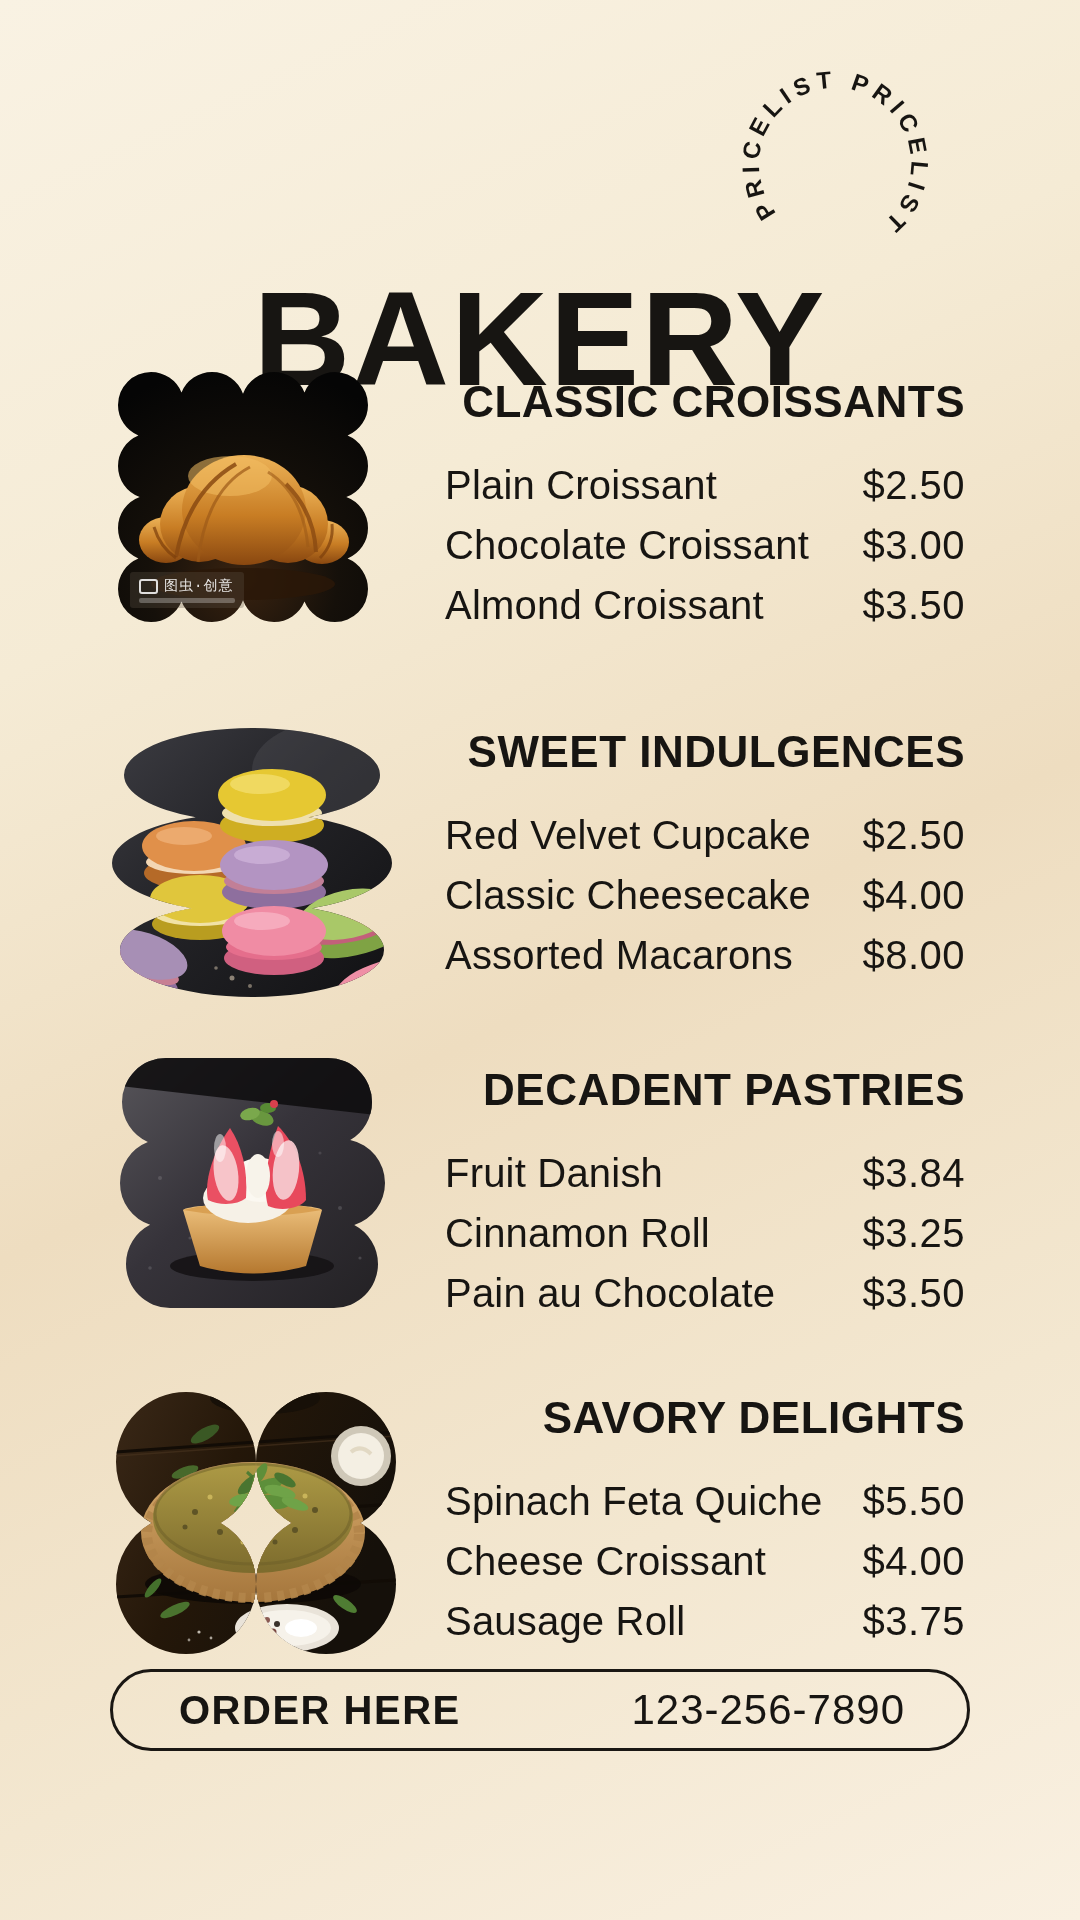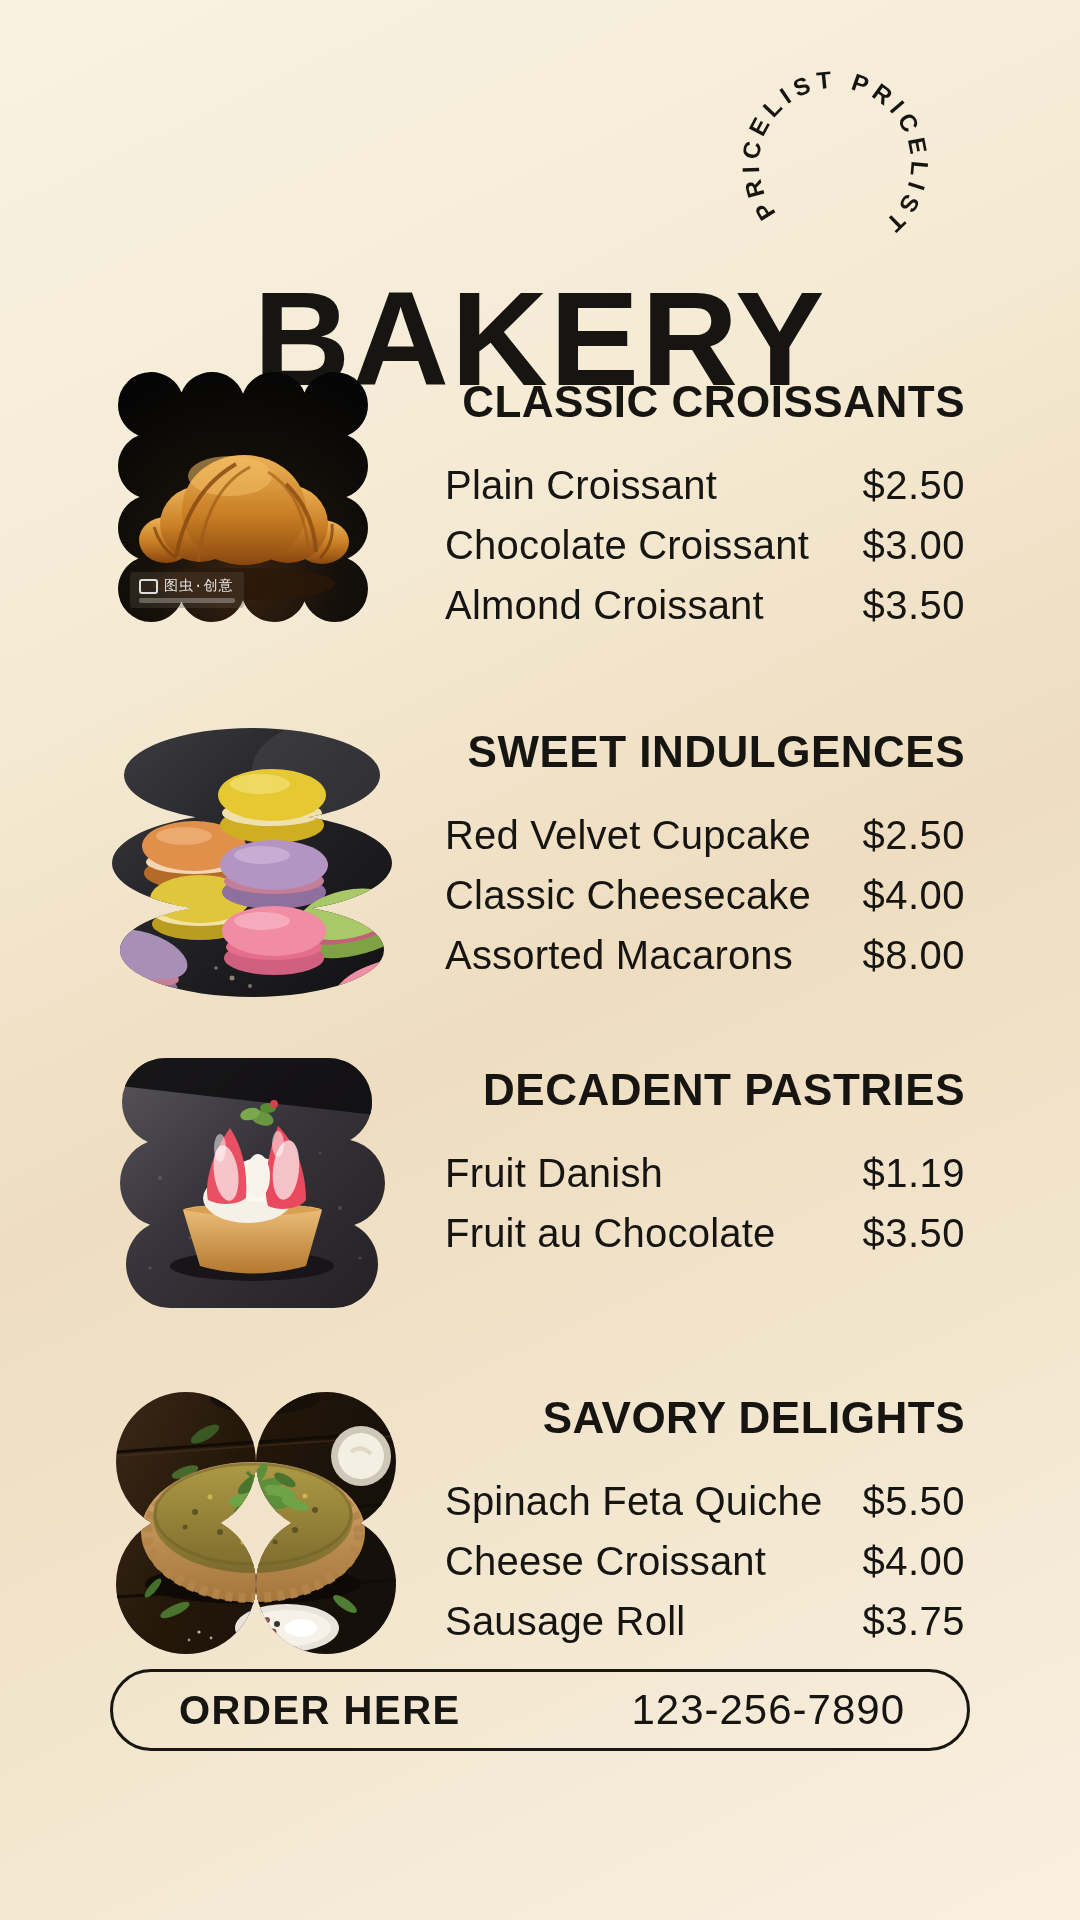--- a/index.html
+++ b/index.html
@@ -264,24 +264,28 @@
           <ellipse cx="130" cy="56" rx="10" ry="6" fill="#7aa84c" transform="rotate(-15 130 56)"></ellipse>
           <ellipse cx="148" cy="50" rx="8" ry="5" fill="#588a34"></ellipse>
           <circle cx="154" cy="46" r="4" fill="#d8404d"></circle>
         </g>
       </svg>
     </div>
     <div class="content">
       <h2 class="section-title">DECADENT PASTRIES</h2>
       <div class="row">
         <span class="item-name">Fruit Danish</span>
-        <span class="item-price">$1.19</span>
-      </div>
-      <div class="row">
-        <span class="item-name">Fruit au Chocolate</span>
+        <span class="item-price">$3.84</span>
+      </div>
+      <div class="row">
+        <span class="item-name">Cinnamon Roll</span>
+        <span class="item-price">$3.25</span>
+      </div>
+      <div class="row">
+        <span class="item-name">Pain au Chocolate</span>
         <span class="item-price">$3.50</span>
       </div>
     </div>
   </section>
 
   <section class="menu-section" style="top:1388px;">
     <div class="photo photo-4">
       <svg viewBox="0 0 282 262">
         <defs>
           <clipPath id="clipClover">

